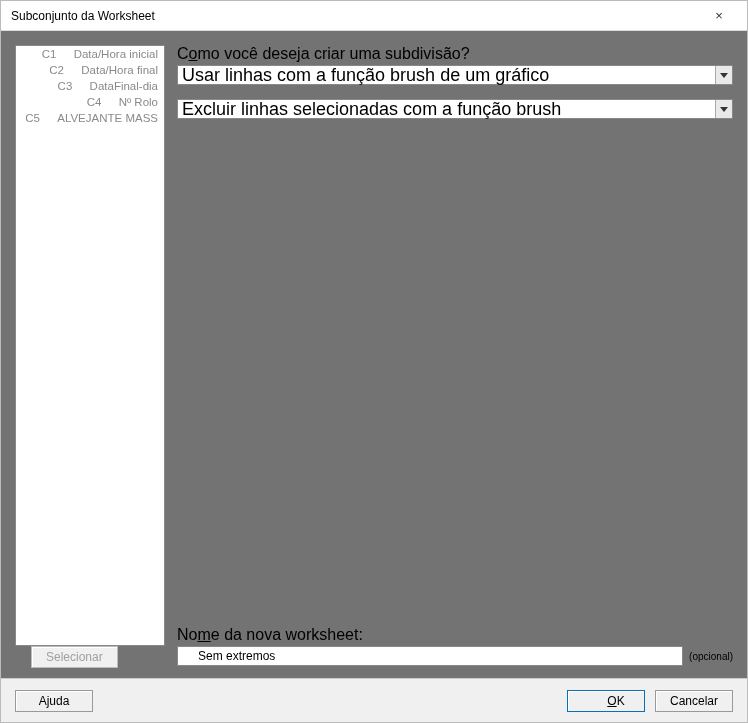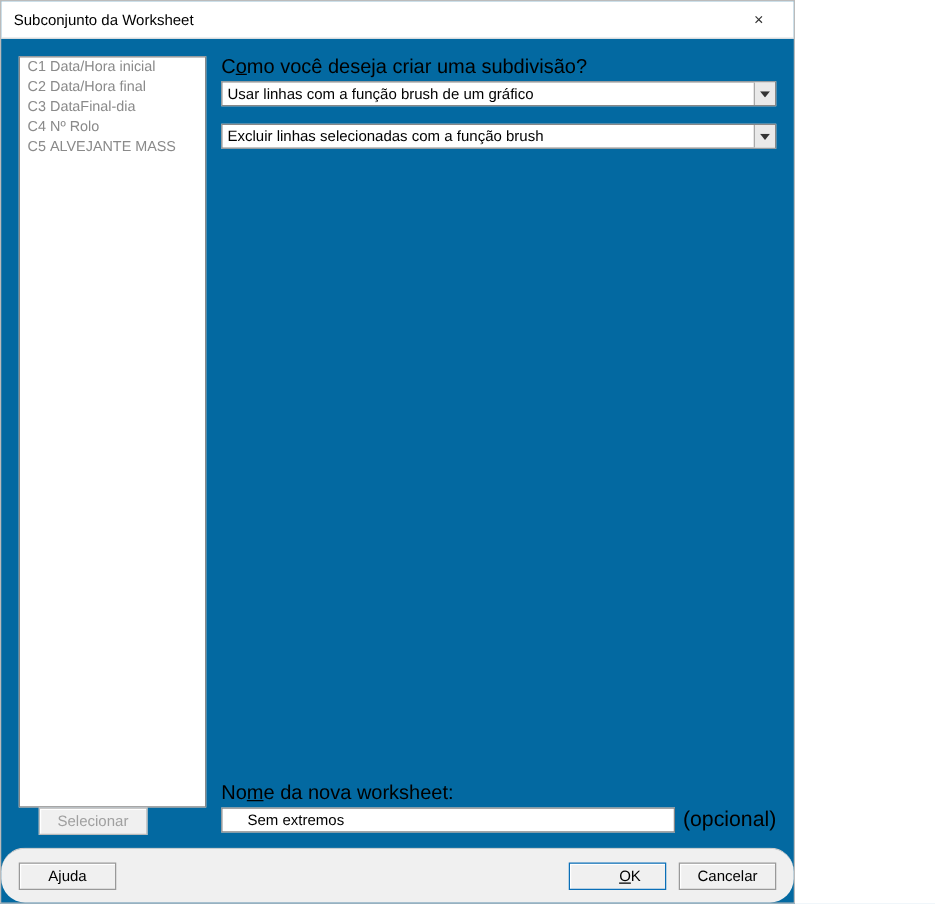--- a/index.html
+++ b/index.html
@@ -4,22 +4,22 @@
 <style>
   * { box-sizing: border-box; }
   html, body {
     margin: 0; padding: 0;
     font-family: "Segoe UI", Tahoma, sans-serif;
     font-size: 12px;
     background: #fff;
     color: #000;
   }
   .dialog {
-    width: 636px; height: 723px;
-    background: #0369a1;
+    width: 748px; height: 723px;
+    background: #737373;
     border: 1px solid #bbb;
     display: flex; flex-direction: column;
   }
   .titlebar {
     height: 30px;
     background: #fff;
     border-bottom: 1px solid #ddd;
     display: flex; align-items: center;
     padding: 0 8px 0 10px;
     font-size: 12px;
@@ -47,24 +47,25 @@
   }
   .column-list {
     flex: 1;
     background: #fff;
     border: 1px solid #888;
     overflow: hidden;
     font-size: 11.5px;
     color: #8a8a8a;
   }
   .column-list .row {
-    display: flex; 
+    display: flex; gap: 14px;
     padding: 1px 6px;
     white-space: nowrap;
     line-height: 14px;
+    justify-content: flex-end;
   }
   .column-list .row .cid { width: 18px; }
   .select-btn-wrap {
     padding-left: 16px;
   }
   .btn {
     background: #f0f0f0;
     border: 1px solid #999;
     padding: 3px 14px;
     font: inherit;
@@ -90,21 +91,21 @@
   }
   .label u { text-decoration: underline; }
 
   .combo {
     position: relative;
     width: 100%;
     height: 20px;
     background: #fff;
     border: 1px solid #888;
     display: flex; align-items: center;
-    font-size: 12px;
+    font-size: 18px;
     padding: 0 0 0 4px;
     cursor: pointer;
   }
   .combo .combo-text { flex: 1; overflow: hidden; text-overflow: ellipsis; white-space: nowrap; }
   .combo .combo-arrow {
     width: 17px; height: 100%;
     background: #e9e9e9;
     border-left: 1px solid #aaa;
     display: flex; align-items: center; justify-content: center;
   }
@@ -116,30 +117,29 @@
     display: flex; align-items: center; gap: 6px;
   }
   .text-input {
     flex: 1;
     height: 20px;
     background: #fff;
     border: 1px solid #888;
     font: inherit;
     padding: 0 20px;
   }
-  .opt-label { font-size: 17px; color: #000; }
+  .opt-label { font-size: 10px; color: #000; }
 
   .footer {
     height: 44px;
     border-top: 1px solid #ccc;
     background: #f0f0f0;
     display: flex; align-items: center;
     padding: 0 14px;
     gap: 10px;
-    border-radius: 19px;
   }
   .footer .spacer2 { flex: 1; }
   .footer .btn { min-width: 78px; padding: 3px 0; text-align: center; }
   .footer .btn.primary { border: 1px solid #0a6fb8; padding-left: 20px; }
 </style>
 </head>
 <body>
 
 <div class="dialog">
 

